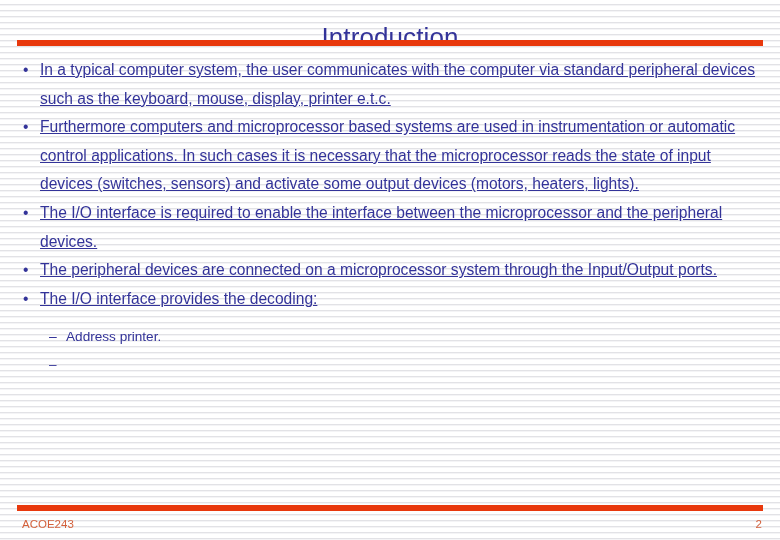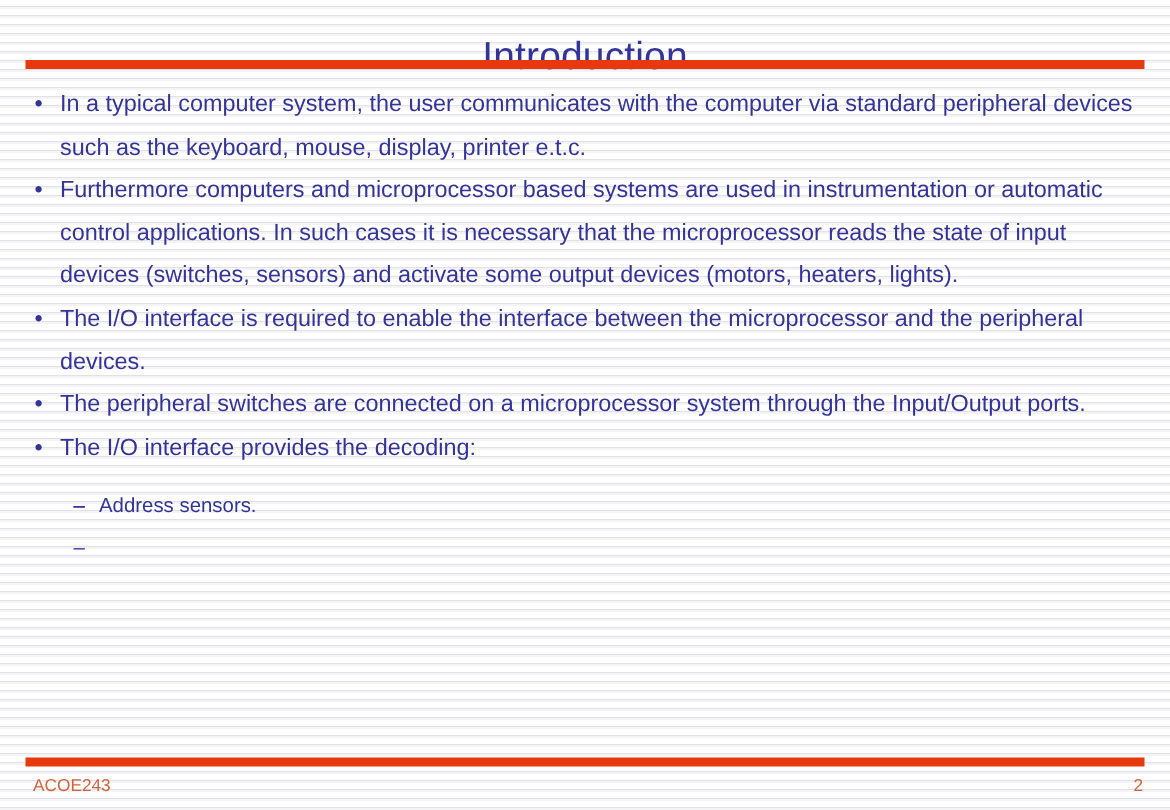--- a/index.html
+++ b/index.html
@@ -79,21 +79,21 @@
     text-align: left;
   }
   .bullet .marker {
     position: absolute;
     left: 23px;
     top: 0;
     font-size: 15.6px;
     line-height: 28.6px;
     color: #333399;
   }
-  .bullet .txt { display: block; }
+  .bullet .txt { display: block; text-decoration: underline; }
 
   
   #sub-list {
     margin-top: 10px;
   }
   .subbullet {
     position: relative;
     margin: 0;
     padding: 0 16px 0 66px;
     color: #333399;
@@ -161,37 +161,37 @@
       <span class="txt">Furthermore computers and microprocessor based systems are used in instrumentation or automatic control applications. In such cases it is necessary that the microprocessor reads the state of input devices (switches, sensors) and activate some output devices (motors, heaters, lights).</span>
     </div>
 
     <div class="bullet">
       <span class="marker">•</span>
       <span class="txt">The I/O interface is required to enable the interface between the microprocessor and the peripheral devices.</span>
     </div>
 
     <div class="bullet">
       <span class="marker">•</span>
-      <span class="txt">The peripheral switches are connected on a microprocessor system through the Input/Output ports.</span>
+      <span class="txt">The peripheral devices are connected on a microprocessor system through the Input/Output ports.</span>
     </div>
 
     <div class="bullet">
       <span class="marker">•</span>
       <span class="txt">The I/O interface provides the decoding:</span>
     </div>
 
     <div id="sub-list">
 
       <div class="subbullet">
         <span class="marker">–</span>
       </div>
 
       <div class="subbullet">
         <span class="marker">–</span>
-        <span class="txt">Address sensors.</span>
+        <span class="txt">Address printer.</span>
       </div>
 
       <div class="subbullet">
         <span class="marker">–</span>
       </div>
 
     </div>
 
   </div>
 

